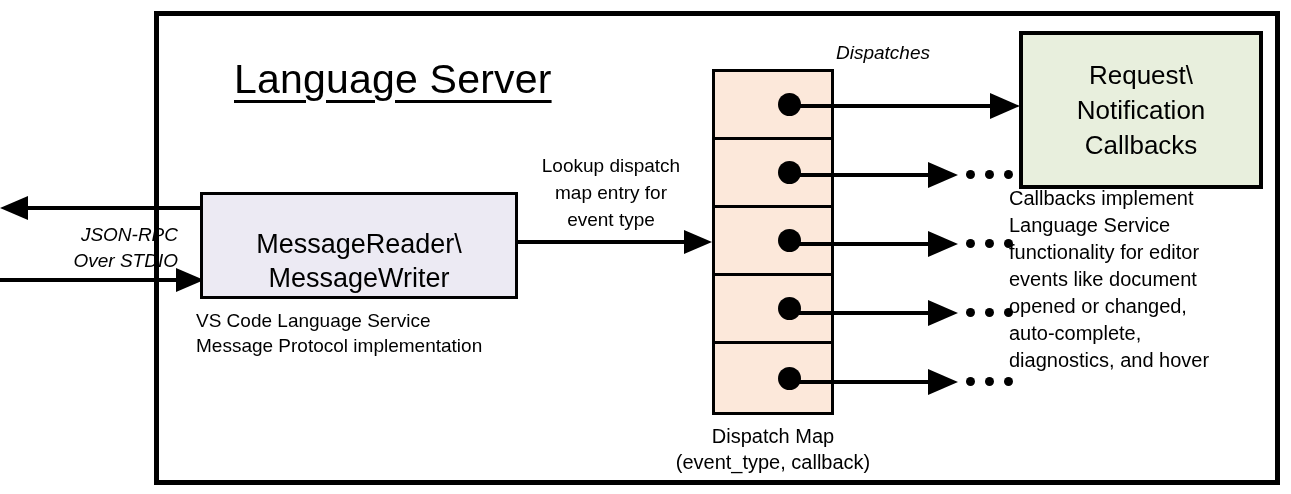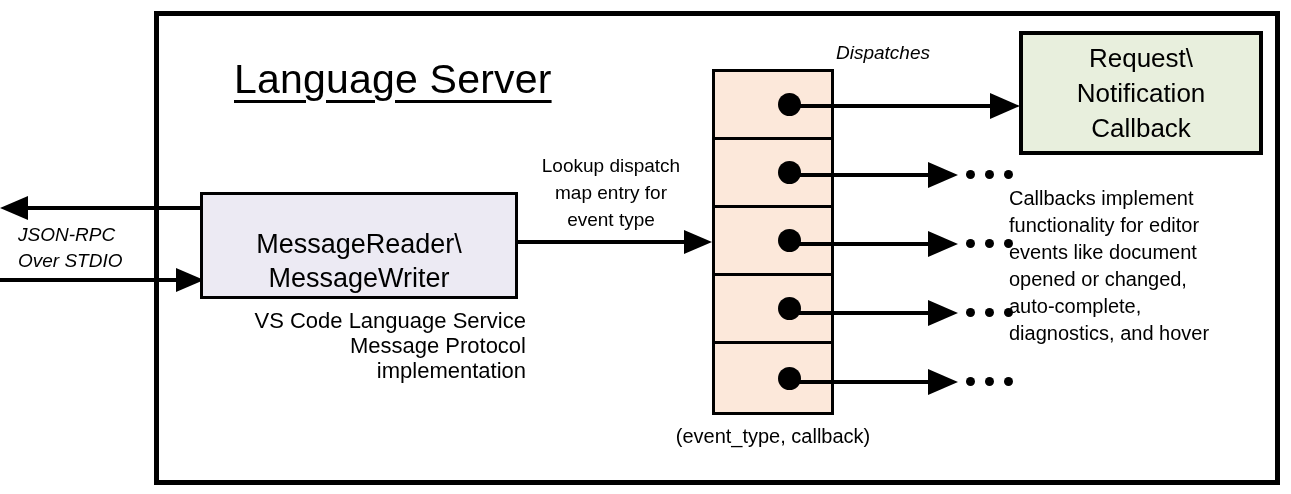--- a/index.html
+++ b/index.html
@@ -16,44 +16,44 @@
   #ls-title{left:234px;top:52px;width:420px;height:54px;
             font-size:41px;line-height:54px;letter-spacing:.2px;
             text-decoration:underline;text-underline-offset:7px;text-decoration-thickness:3px;
             white-space:nowrap;}
 
   
   #mr-box{left:200px;top:192px;width:318px;height:107px;border:3px solid #000;background:#ECEAF3;}
   #mr-box .inner{position:absolute;inset:0;display:flex;flex-direction:column;
                  align-items:center;justify-content:center;margin-top:30px;}
   #mr-box .line{font-size:27px;line-height:34px;white-space:nowrap;}
-  #mr-caption{left:196px;top:308px;width:330px;text-align:right;font-size:22px;line-height:25px;}
+  #mr-caption{left:196px;top:308px;width:330px;text-align:left;font-size:19px;line-height:25px;}
 
   
-  #jsonrpc-label{left:18px;top:222px;width:160px;text-align:left;
+  #jsonrpc-label{left:18px;top:222px;width:160px;text-align:right;
                  font-size:19px;line-height:26px;font-style:italic;}
 
   
   #lookup-label{left:516px;top:152px;width:190px;text-align:center;
                 font-size:19px;line-height:27px;}
 
   
   #dispatch-label{left:836px;top:39px;width:170px;
                   font-size:19px;line-height:28px;font-style:italic;}
 
   
   #dispatch-map{left:712px;top:69px;width:122px;height:346px;border:3px solid #000;background:#FCE8DA;}
   #dispatch-map .dm-row{position:relative;height:20%;box-sizing:border-box;border-bottom:3px solid #000;}
   #dispatch-map .dm-row:last-child{border-bottom:none;}
   #dispatch-map .dot{position:absolute;left:63px;top:50%;width:23px;height:23px;
                      margin-top:-11.5px;border-radius:50%;background:#000;}
   #dm-caption{left:652px;top:423px;width:242px;text-align:center;font-size:20px;line-height:26px;}
 
   
-  #cb-box{left:1019px;top:31px;width:244px;height:124px;border:4px solid #000;background:#E8EFDD;}
+  #cb-box{left:1019px;top:31px;width:244px;height:158px;border:4px solid #000;background:#E8EFDD;}
   #cb-box .inner{position:absolute;inset:0;display:flex;flex-direction:column;
                  align-items:center;justify-content:center;}
   #cb-box .line{font-size:26px;line-height:35px;white-space:nowrap;}
   #cb-caption{left:1009px;top:185px;width:264px;text-align:left;font-size:20px;line-height:27px;}
 
   
   .arrow-svg{position:absolute;overflow:visible;}
   .ln{stroke:#000;stroke-width:4;fill:none;}
   .hd{fill:#000;}
 
@@ -116,20 +116,21 @@
       <span class="dot"></span>
     </div>
     <div class="dm-row">
       <span class="dot"></span>
     </div>
     <div class="dm-row">
       <span class="dot"></span>
     </div>
   </div>
   <div class="abs" id="dm-caption">
+    <div>Dispatch Map</div>
     <div>(event_type, callback)</div>
   </div>
 
   <div class="abs" id="dispatch-label">
     <div>Dispatches</div>
   </div>
 
   <svg class="arrow-svg" style="left:782px;top:92px;width:245px;height:30px;">
     <line class="ln" x1="0" y1="14" x2="208" y2="14"></line>
     <polygon class="hd" points="208,1 238,14 208,27"></polygon>
@@ -172,25 +173,26 @@
   <div class="ellipsis" style="left:966px;top:377px;">
     <i></i>
       <i></i>
       <i></i>
   </div>
 
   <div class="abs" id="cb-box">
     <div class="inner">
       <div class="line">Request\</div>
       <div class="line">Notification</div>
-      <div class="line">Callback</div>
+      <div class="line">Callbacks</div>
     </div>
   </div>
   <div class="abs" id="cb-caption">
     <div>Callbacks implement</div>
+    <div>Language Service</div>
     <div>functionality for editor</div>
     <div>events like document</div>
     <div>opened or changed,</div>
     <div>auto-complete,</div>
     <div>diagnostics, and hover</div>
   </div>
 
 </div>
 
 </body></html>

